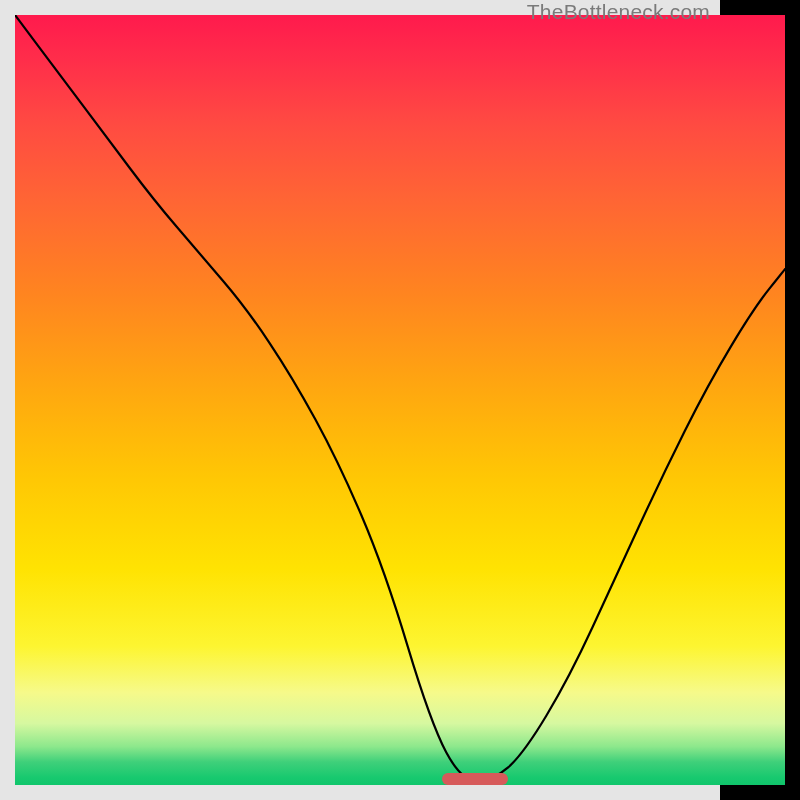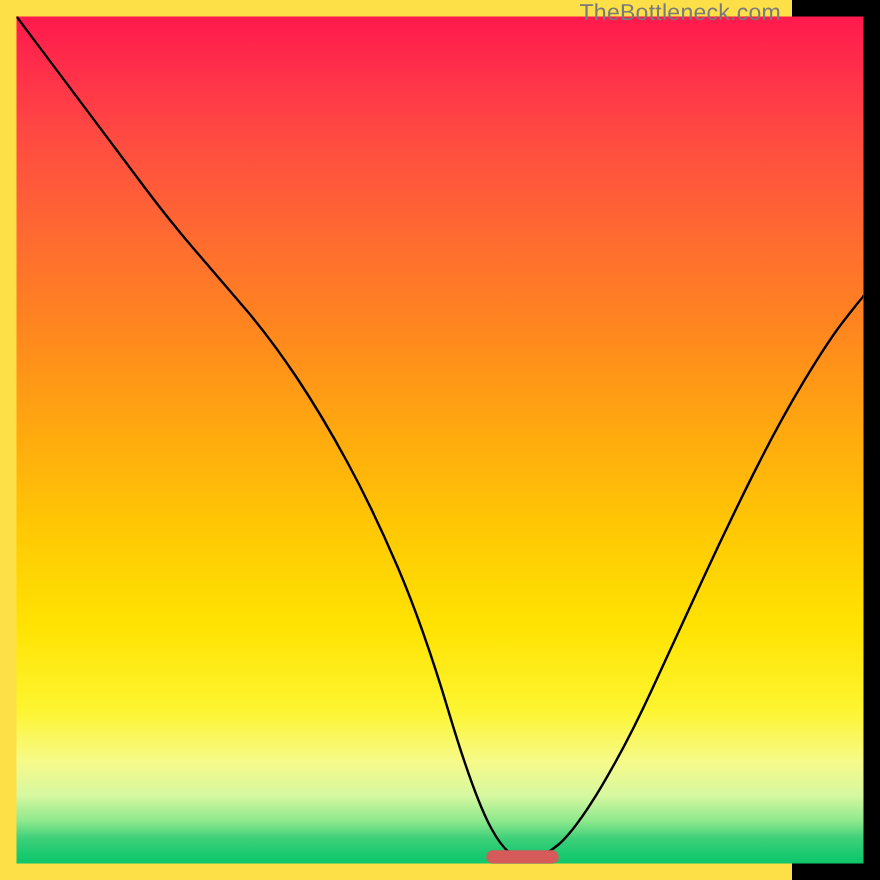--- a/index.html
+++ b/index.html
@@ -8,21 +8,21 @@
     width: 800px;
     height: 800px;
     overflow: hidden;
     background: #000;
     font-family: Arial, Helvetica, sans-serif;
   }
   .frame {
     position: relative;
     width: 720px;
     height: 800px;
-    background: #fde047;
+    background: #e5e5e5;
   }
   .plot-area {
     position: absolute;
     left: 15px;
     top: 15px;
     width: 770px;
     height: 770px;
     
     background: linear-gradient(
       to bottom,

